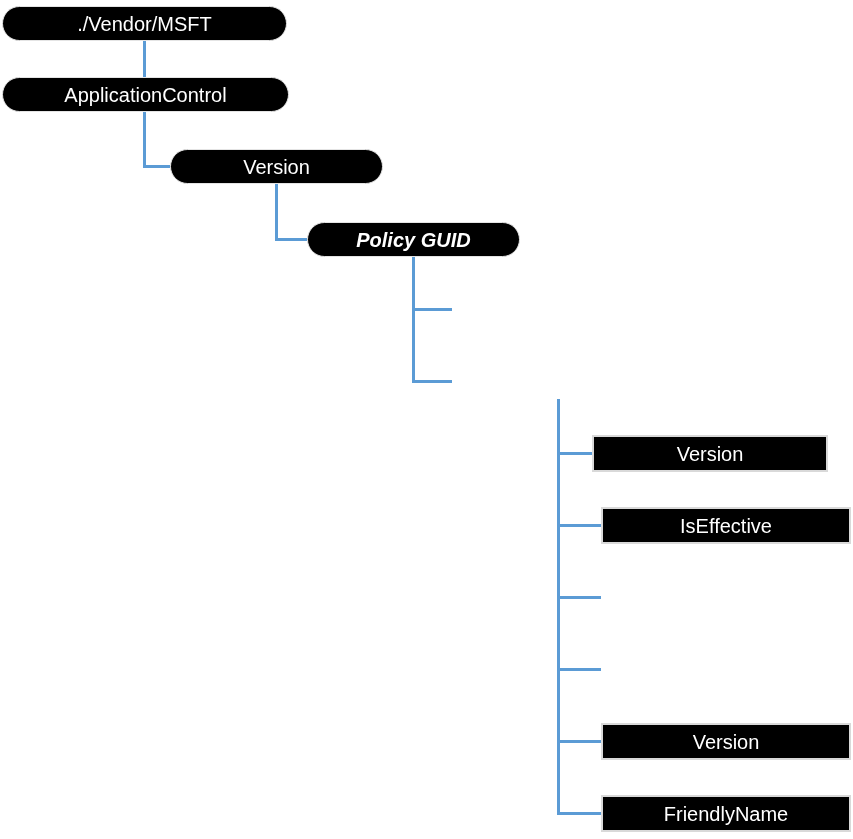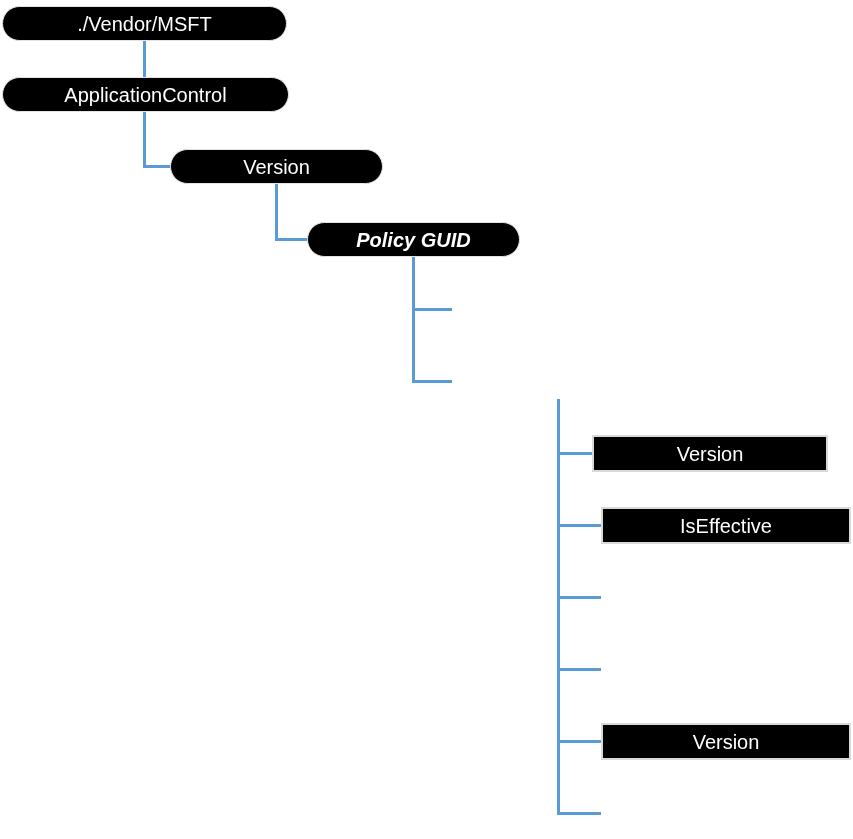--- a/index.html
+++ b/index.html
@@ -94,14 +94,17 @@
   <div class="node rect" style="left:601px; top:507px; width:250px; height:37px">
     <span>IsEffective</span>
   </div>
 
 
 
   <div class="node rect" style="left:601px; top:723px; width:250px; height:37px">
     <span>Version</span>
   </div>
 
+  <div class="node rect" style="left:601px; top:795px; width:250px; height:37px">
+    <span>FriendlyName</span>
+  </div>
 
 </div>
 
 </body></html>

